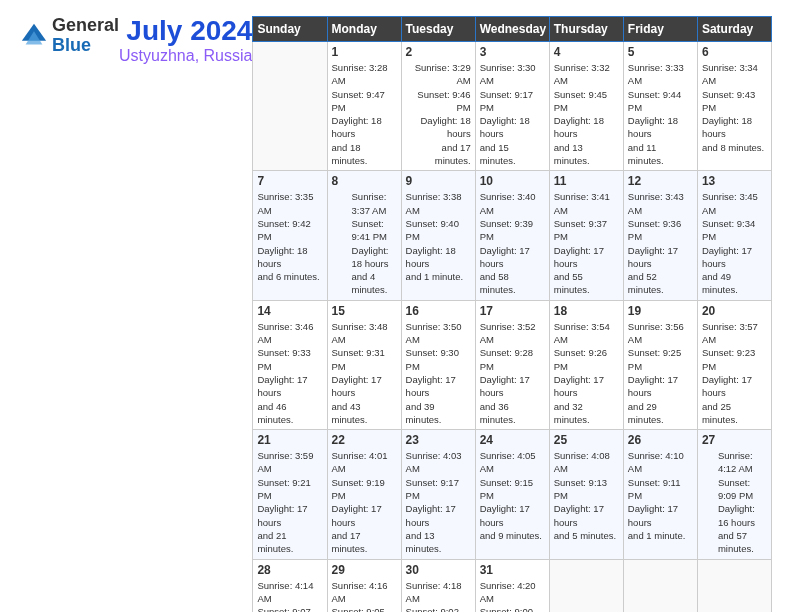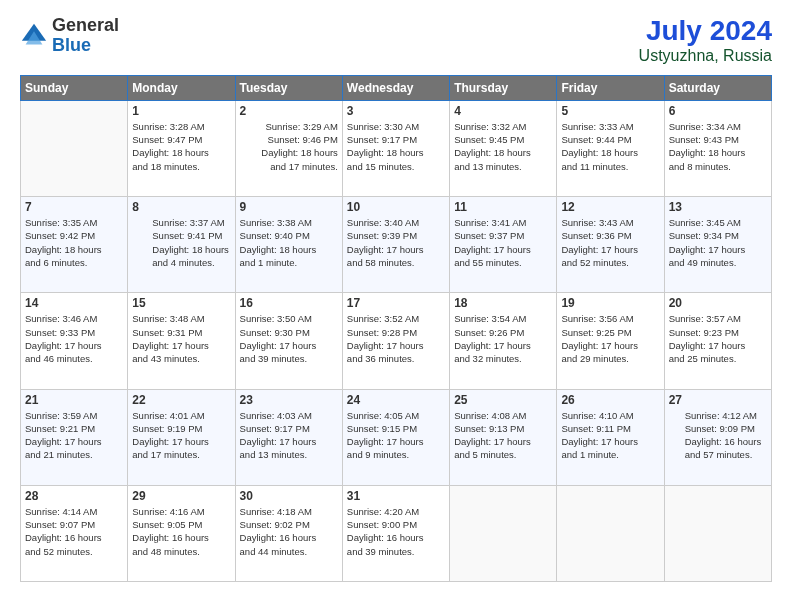--- a/index.html
+++ b/index.html
@@ -8,21 +8,21 @@
       background: #fff;
       width: 792px;
       height: 612px;
       overflow: hidden;
     }
     .page {
       width: 792px;
       height: 592px;
       padding: 16px 20px 10px 20px;
       display: flex;
-      flex-direction: column;
+      flex-direction: row;
     }
     .header {
       display: flex;
       justify-content: space-between;
       align-items: flex-start;
       margin-bottom: 10px;
     }
     .logo {
       display: flex;
       align-items: center;
@@ -51,31 +51,31 @@
       text-align: right;
     }
     .title-month {
       font-size: 28px;
       font-weight: bold;
       color: #1d4ed8;
       line-height: 1.1;
     }
     .title-location {
       font-size: 16px;
-      color: #14532d;
+      color: #8b5cf6;
     }
     .calendar {
       flex: 1;
       border: 1px solid #ccc;
       border-collapse: collapse;
       width: 100%;
       table-layout: fixed;
     }
     .calendar th {
-      background: #737373;
+      background: #404040;
       color: #fff;
       font-size: 12px;
       font-weight: bold;
       padding: 5px 4px;
       text-align: left;
       border: 1px solid #2a75c7;
     }
     .calendar td {
       border: 1px solid #ccc;
       vertical-align: top;

